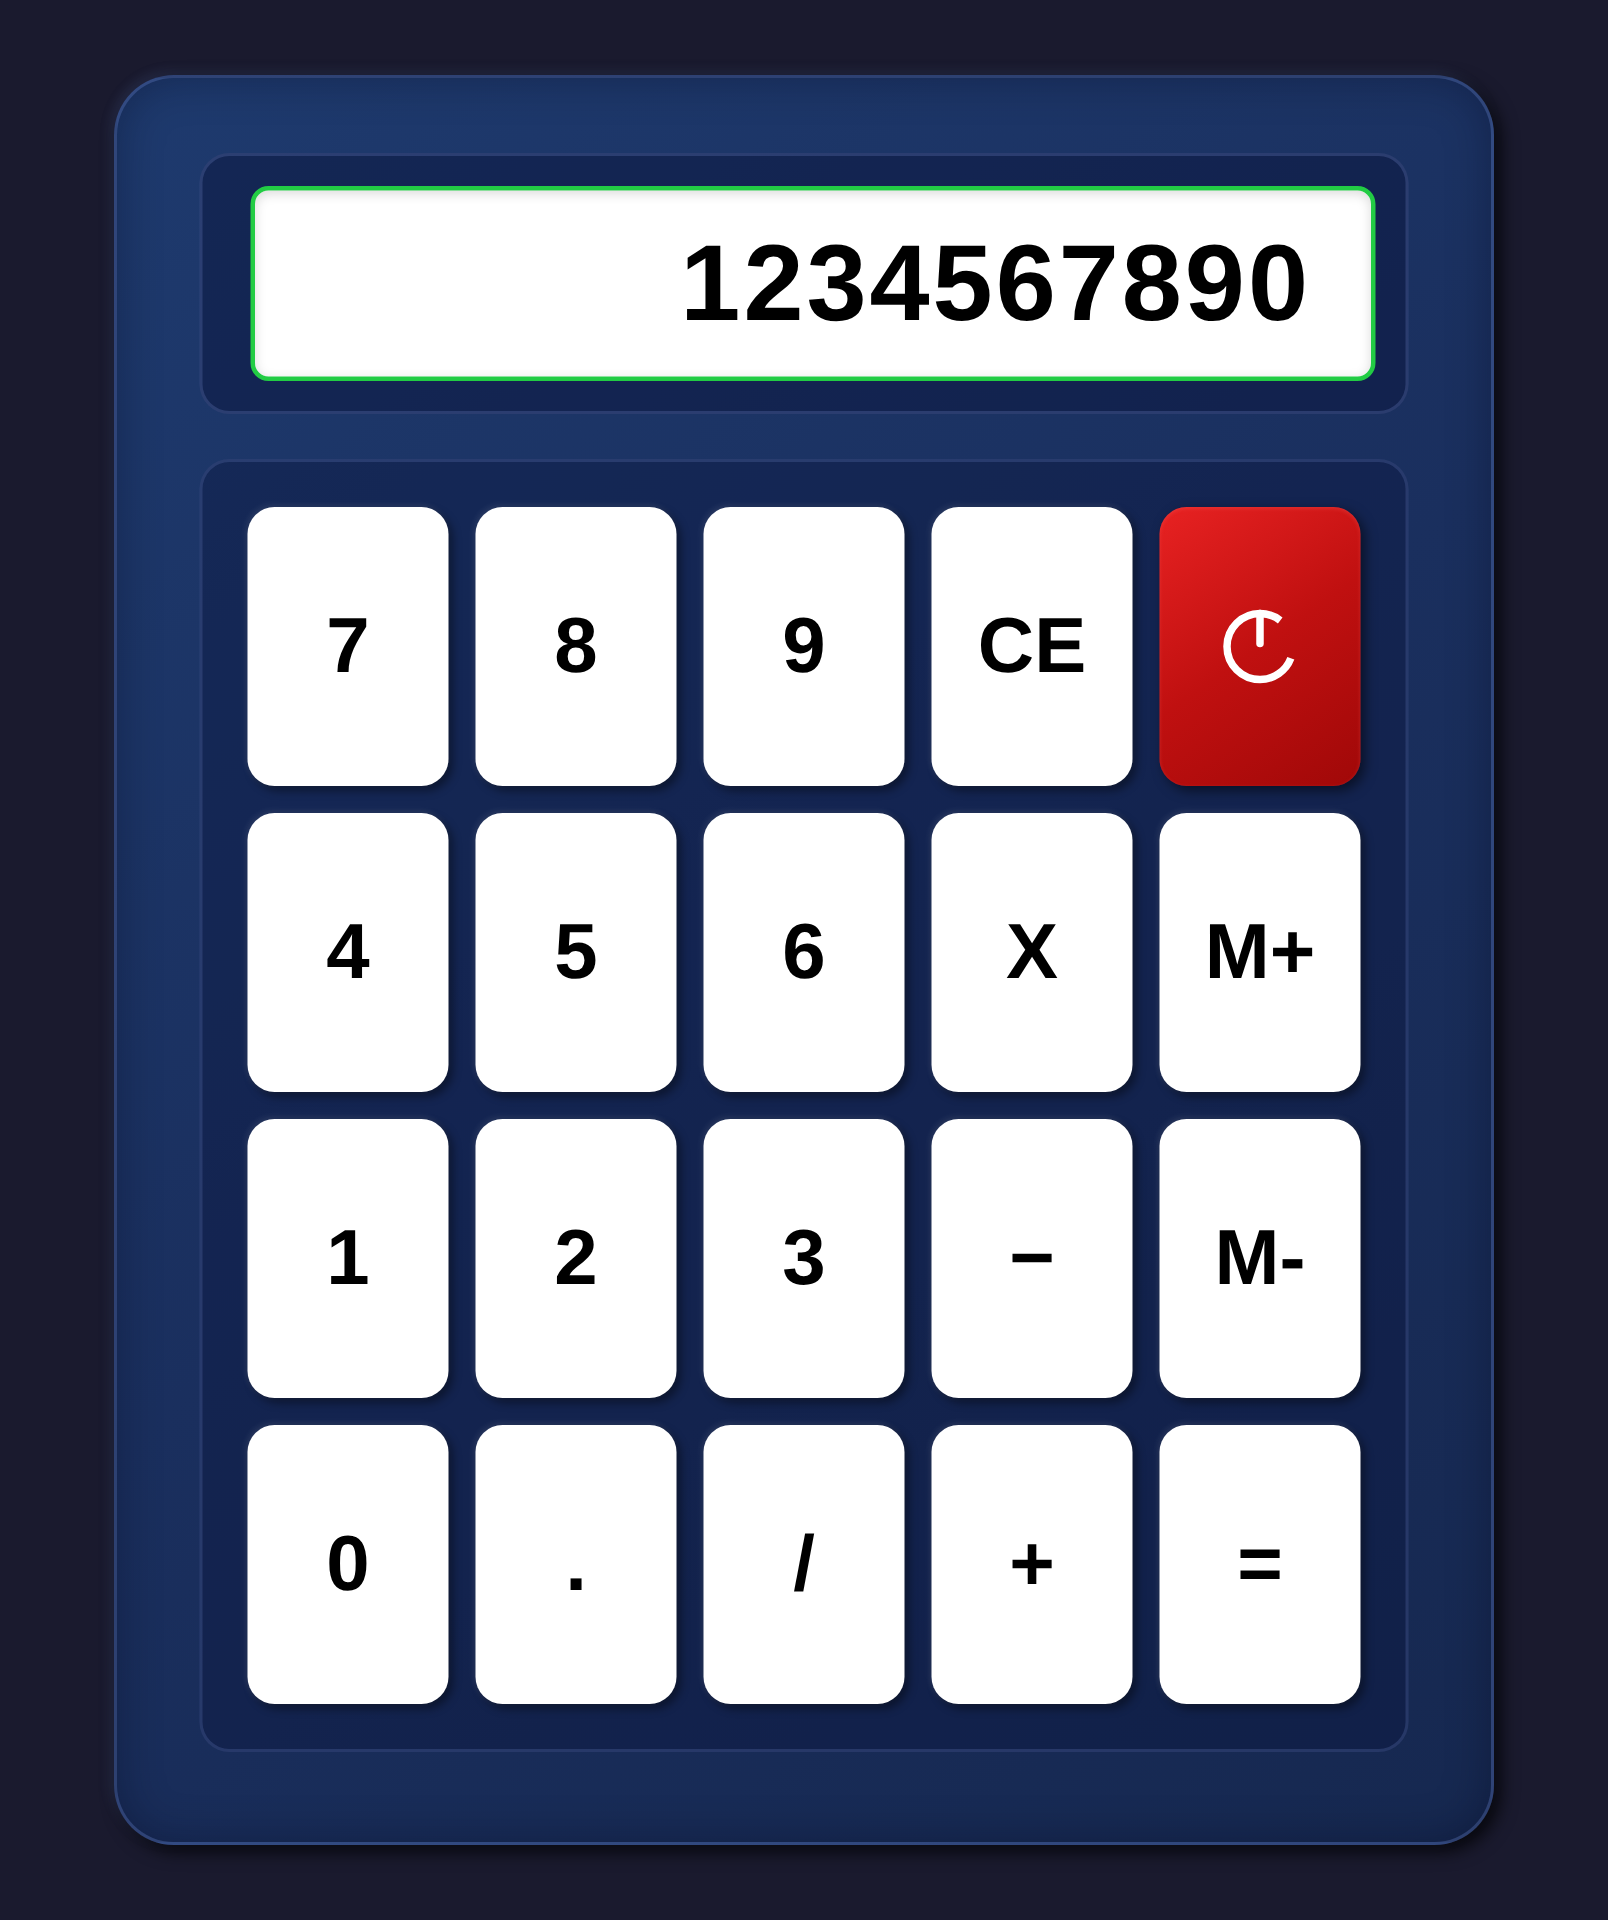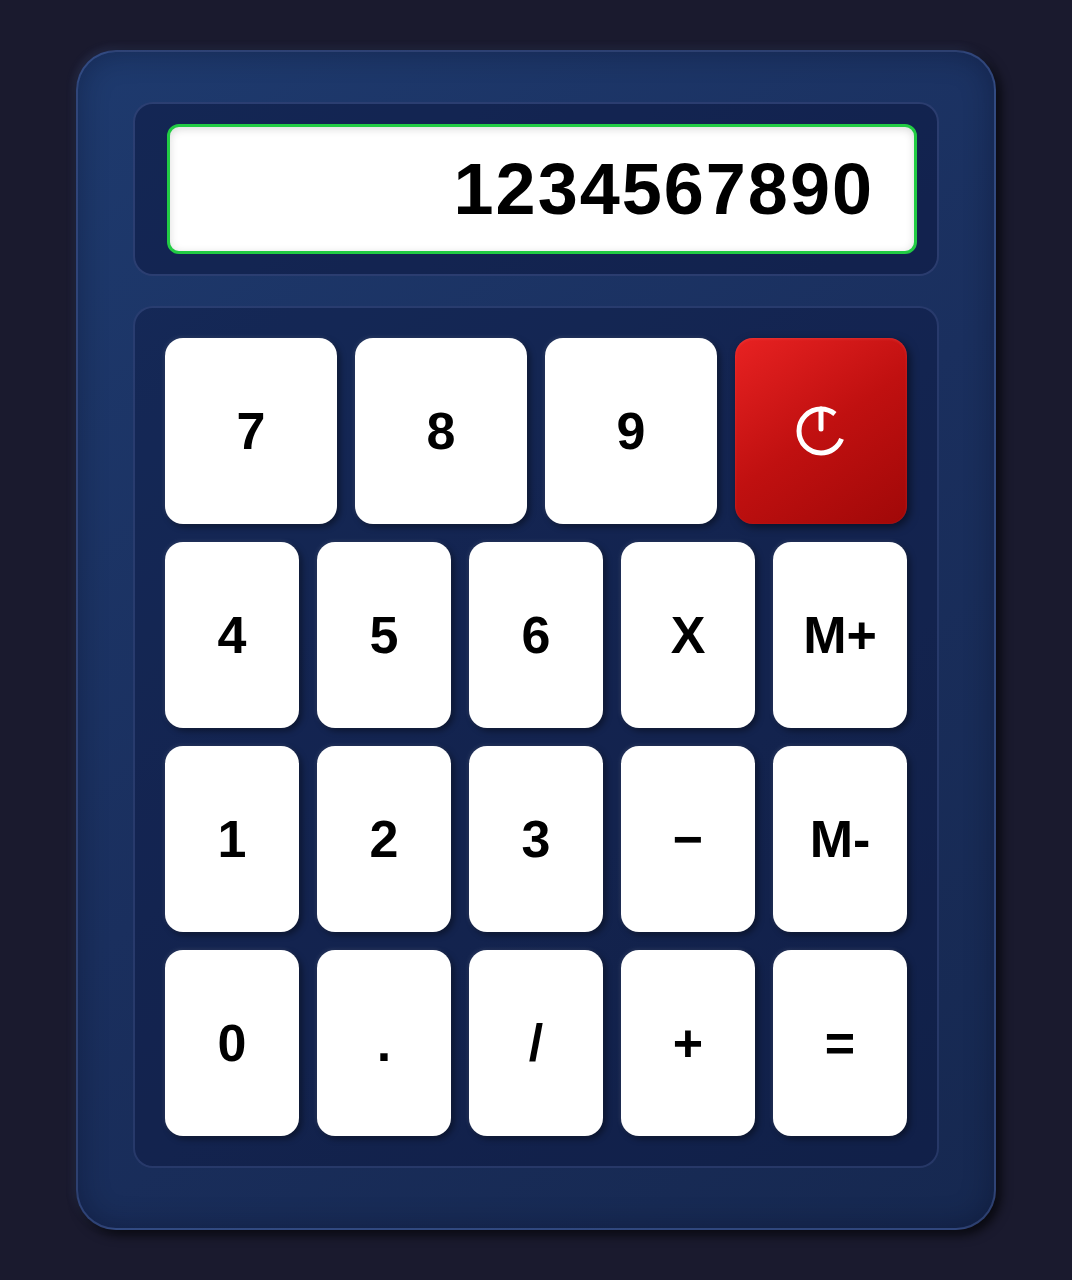--- a/index.html
+++ b/index.html
@@ -113,20 +113,21 @@
       <span>1234567890</span>
     </div>
   </div>
 
   <div class="keypad-wrapper">
 
     <div class="key-row">
       <button class="key">7</button>
       <button class="key">8</button>
       <button class="key">9</button>
+      <button class="key">CE</button>
       <button class="key key-power">
         <svg class="power-icon" viewBox="0 0 60 60" xmlns="http://www.w3.org/2000/svg">
           <circle cx="30" cy="30" r="22" fill="none" stroke="white" stroke-width="5" stroke-dasharray="110 30" stroke-dashoffset="-8"></circle>
           <line x1="30" y1="8" x2="30" y2="28" stroke="white" stroke-width="5" stroke-linecap="round"></line>
         </svg>
       </button>
     </div>
 
     <div class="key-row">
       <button class="key">4</button>

